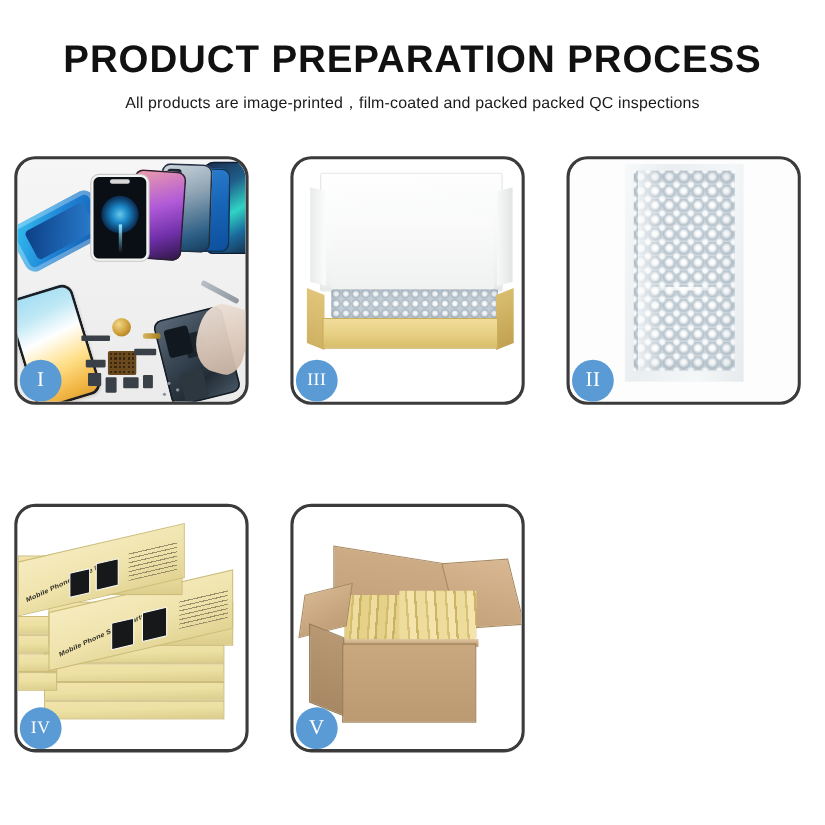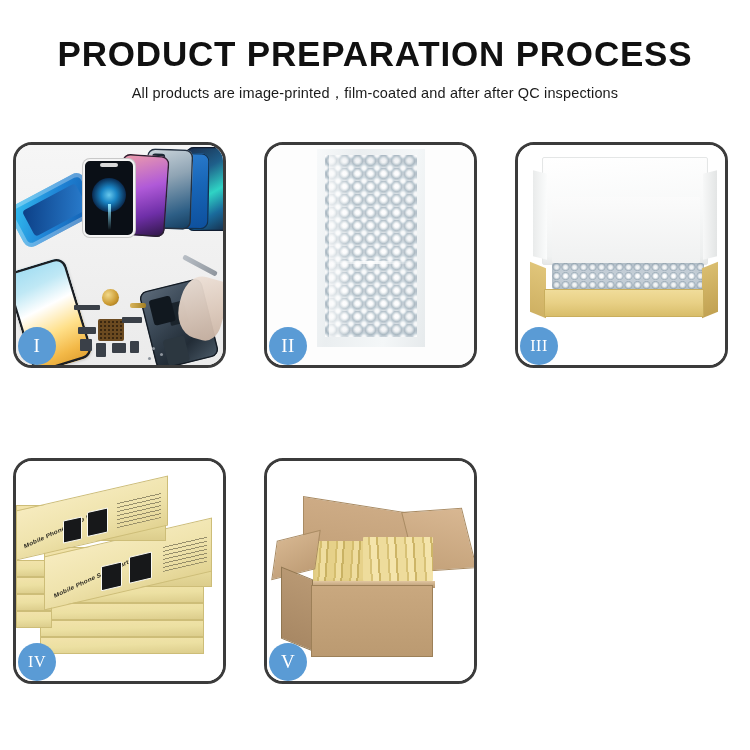--- a/index.html
+++ b/index.html
@@ -387,21 +387,21 @@
     transform: rotate(-9deg);
   }
 </style>
 </head>
 <body>
 
 <div class="page">
 
   <div class="header">
     <div class="title">PRODUCT PREPARATION PROCESS</div>
-    <div class="subtitle">All products are image-printed，film-coated and after after QC inspections</div>
+    <div class="subtitle">All products are image-printed，film-coated and packed packed QC inspections</div>
   </div>
 
   <div class="grid">
 
     <div class="panel">
       <div class="panel-inner p1">
         <div class="ph ph-a"></div>
         <div class="ph ph-e"></div>
         <div class="ph ph-d"></div>
         <div class="ph ph-c"></div>
@@ -428,43 +428,43 @@
           <div class="pt screw" style="left:86px;  top:66px;"></div>
           <div class="pt screw" style="left:74px;  top:70px;"></div>
         </div>
       </div>
       <div class="badge">
         <span>I</span>
       </div>
     </div>
 
     <div class="panel">
-      <div class="panel-inner p2">
-        <div class="bw-outer"></div>
-        <div class="bw-inner">
-          <div class="bw-seam"></div>
-          <div class="bw-gloss"></div>
-        </div>
-      </div>
-      <div class="badge">
-        <span>II</span>
-      </div>
-    </div>
-
-    <div class="panel">
       <div class="panel-inner p3">
         <div class="b3-lid"></div>
         <div class="b3-foam"></div>
         <div class="b3-bub"></div>
         <div class="b3-left"></div>
         <div class="b3-right"></div>
         <div class="b3-front"></div>
       </div>
       <div class="badge small">
         <span>III</span>
+      </div>
+    </div>
+
+    <div class="panel">
+      <div class="panel-inner p2">
+        <div class="bw-outer"></div>
+        <div class="bw-inner">
+          <div class="bw-seam"></div>
+          <div class="bw-gloss"></div>
+        </div>
+      </div>
+      <div class="badge">
+        <span>II</span>
       </div>
     </div>
 
     <div class="panel">
       <div class="panel-inner p4">
         <div class="stack">
           <div class="bx bx-l5"></div>
           <div class="bx bx-l4"></div>
           <div class="bx bx-l3"></div>
           <div class="bx bx-l2"></div>

